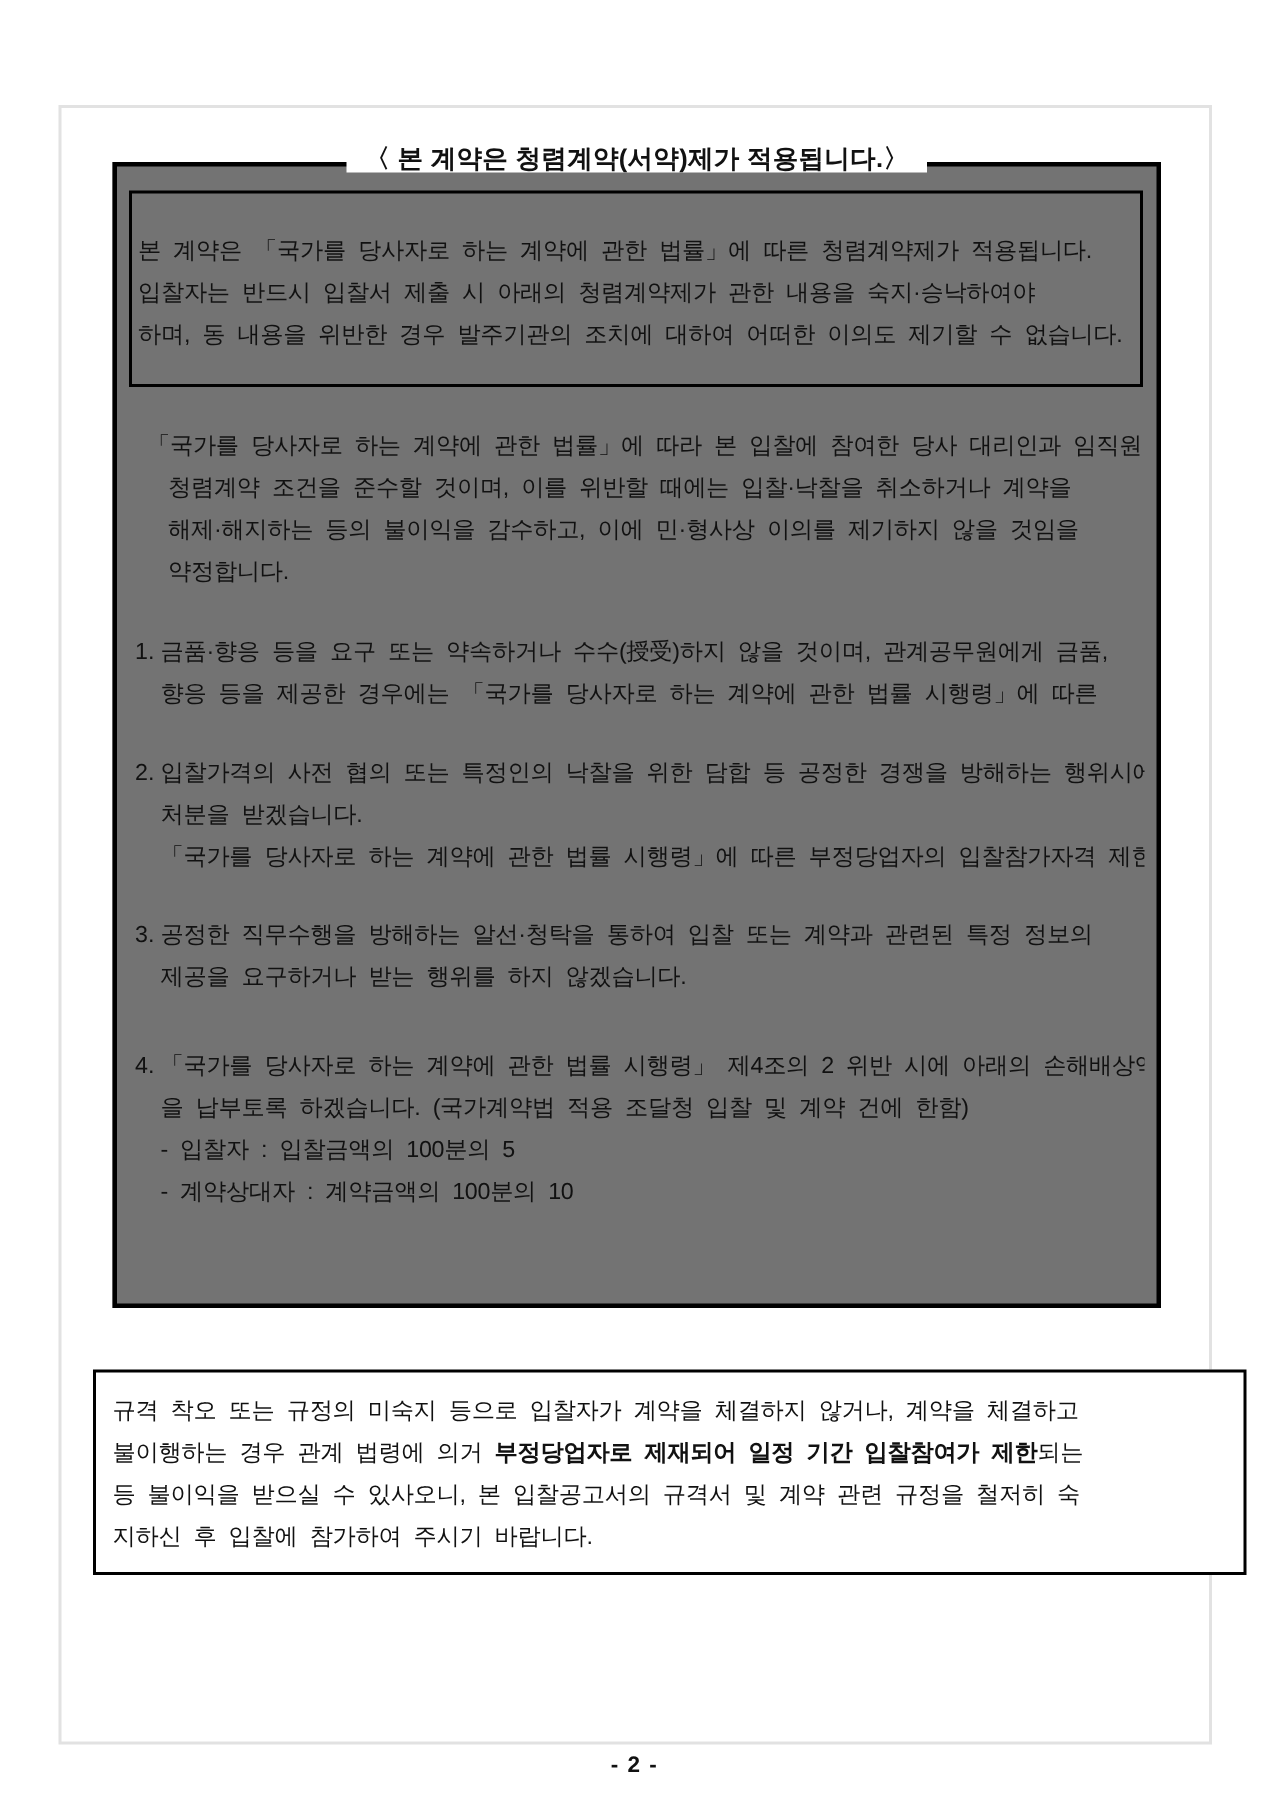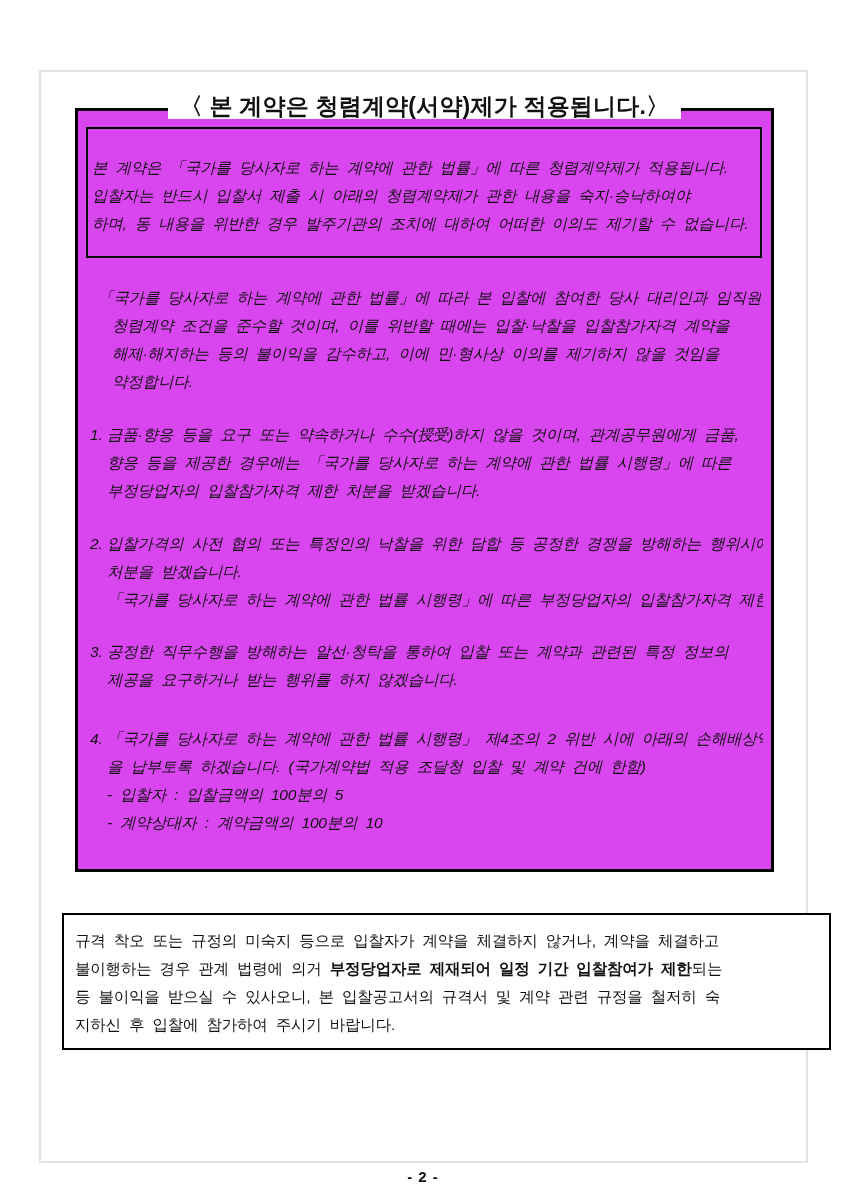--- a/index.html
+++ b/index.html
@@ -8,25 +8,25 @@
     width:846px; height:1200px; position:relative;
     font-family:"Liberation Sans", sans-serif;
     color:#111111;
   }
   .page-frame {
     position:absolute; left:39px; top:70px; width:769px; height:1093px;
     border:2px solid #e2e2e2; background:#ffffff;
   }
   .pledge-box {
     position:absolute; left:75px; top:108px; width:699px; height:764px;
-    border:3px solid #000000; background:#d946ef; overflow:hidden;font-style:italic;
+    border:3px solid #000000; background:#737373; overflow:hidden;
   }
   .doc-title {
     position:absolute; left:75px; top:93px; width:699px; z-index:2;
-    text-align:center; font-weight:bold; font-size:23px; line-height:26px;
+    text-align:center; font-weight:bold; font-size:17px; line-height:26px;
     letter-spacing:0.2px; white-space:nowrap;
   }
   .doc-title .title-text { background:#ffffff; padding:0 12px; }
   .line {
     font-size:15.5px; line-height:28px; letter-spacing:-0.2px;
     word-spacing:4px; white-space:nowrap; overflow:hidden;
   }
   .intro-box {
     margin:16px 9px 0 8px; height:131px;
     border:2px solid #000000; padding:25px 6px 0 4px; overflow:hidden;
@@ -57,31 +57,30 @@
 <div class="pledge-box">
 
   <div class="intro-box">
     <div class="line">본 계약은 「국가를 당사자로 하는 계약에 관한 법률」에 따른 청렴계약제가 적용됩니다.</div>
     <div class="line">입찰자는 반드시 입찰서 제출 시 아래의 청렴계약제가 관한 내용을 숙지·승낙하여야</div>
     <div class="line">하며, 동 내용을 위반한 경우 발주기관의 조치에 대하여 어떠한 이의도 제기할 수 없습니다.</div>
   </div>
 
   <div class="preamble">
     <div class="line">「국가를 당사자로 하는 계약에 관한 법률」에 따라 본 입찰에 참여한 당사 대리인과 임직원은</div>
-    <div class="line">청렴계약 조건을 준수할 것이며, 이를 위반할 때에는 입찰·낙찰을 입찰참가자격 계약을</div>
+    <div class="line">청렴계약 조건을 준수할 것이며, 이를 위반할 때에는 입찰·낙찰을 취소하거나 계약을</div>
     <div class="line">해제·해지하는 등의 불이익을 감수하고, 이에 민·형사상 이의를 제기하지 않을 것임을</div>
     <div class="line">약정합니다.</div>
   </div>
 
   <div class="pledge-item item-1">
     <span class="item-num">1.</span>
     <div class="item-body">
       <div class="line">금품·향응 등을 요구 또는 약속하거나 수수(授受)하지 않을 것이며, 관계공무원에게 금품,</div>
       <div class="line">향응 등을 제공한 경우에는 「국가를 당사자로 하는 계약에 관한 법률 시행령」에 따른</div>
-      <div class="line">부정당업자의 입찰참가자격 제한 처분을 받겠습니다.</div>
     </div>
   </div>
 
   <div class="pledge-item item-2">
     <span class="item-num">2.</span>
     <div class="item-body">
       <div class="line">입찰가격의 사전 협의 또는 특정인의 낙찰을 위한 담합 등 공정한 경쟁을 방해하는 행위시에는</div>
       <div class="line">처분을 받겠습니다.</div>
       <div class="line">「국가를 당사자로 하는 계약에 관한 법률 시행령」에 따른 부정당업자의 입찰참가자격 제한</div>
     </div>

